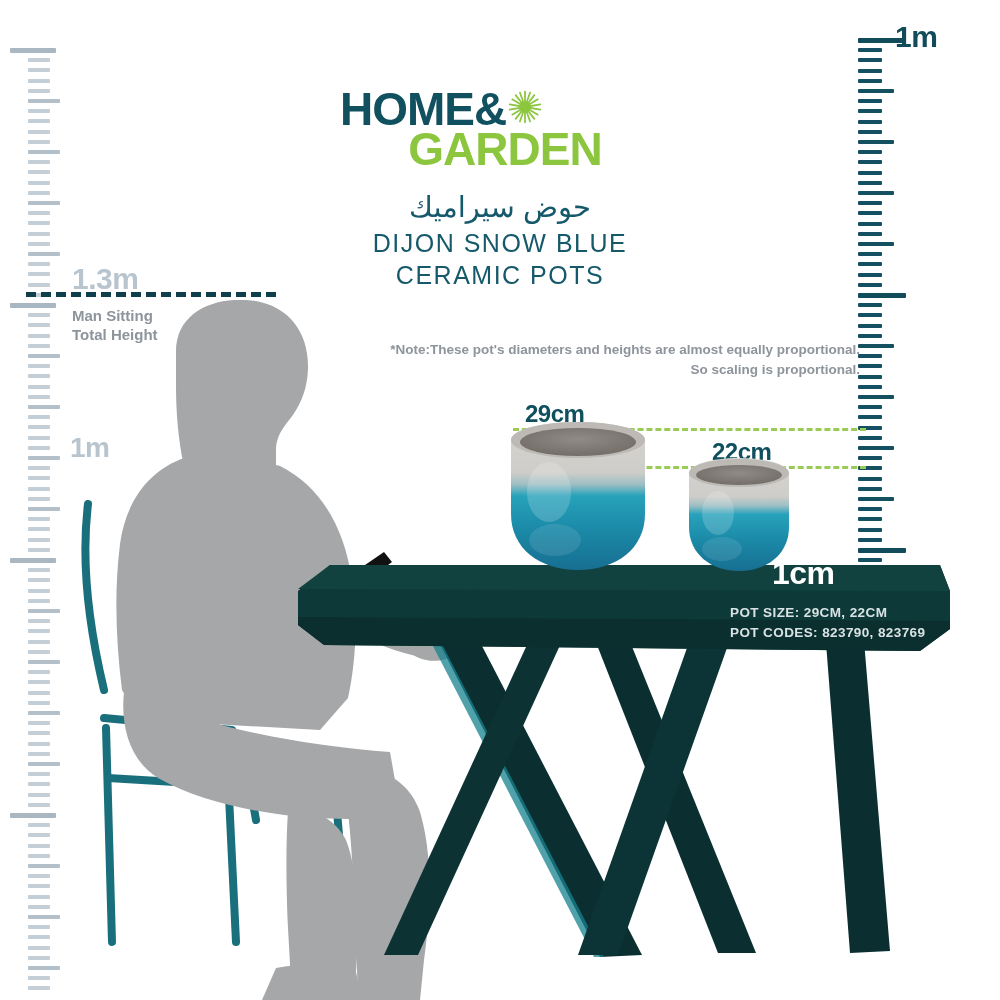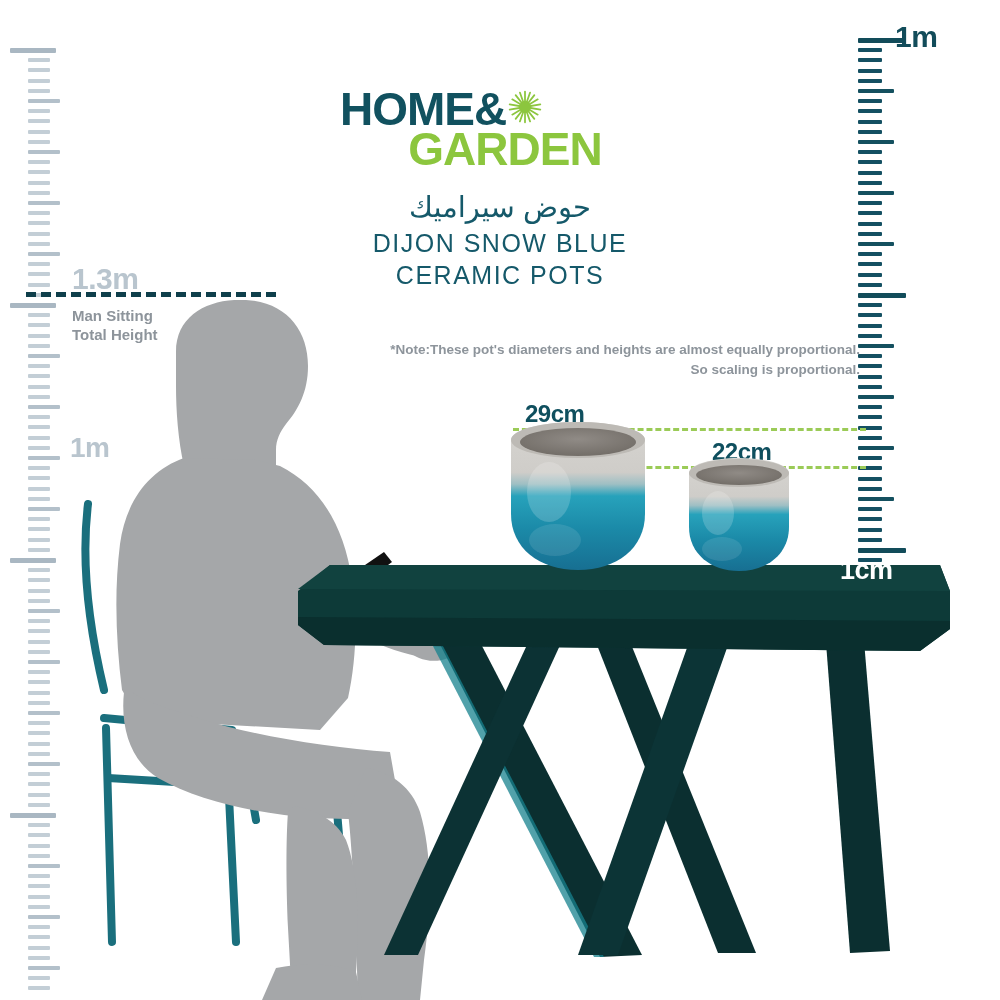--- a/index.html
+++ b/index.html
@@ -53,22 +53,22 @@
   #label-left-1m {
     left: 70px; top: 432px;
     font-size: 28px; color: #b9c5ce;
   }
   #label-right-1m {
     left: 895px; top: 20px;
     font-size: 30px; color: #124c5a;
   }
   #label-1cm {
     position: absolute;
-    left: 840px; top: 555px;
-    font-size: 27px; font-weight: bold;
+    left: 772px; top: 555px;
+    font-size: 32px; font-weight: bold;
     color: #ffffff; letter-spacing: -0.5px;
     z-index: 42;
   }
 
   
   #line-13m {
     position: absolute;
     left: 26px; top: 292px;
     width: 250px; height: 0;
     border-top: 5px dashed #0f3f4b;
@@ -510,20 +510,24 @@
 
     <path d="M 8 36 L 40 10 L 650 10 L 660 36 L 660 74 L 630 96 L 34 90 L 8 70 Z" fill="#0d3a38"></path>
 
     <path d="M 40 10 L 650 10 L 660 36 L 8 34 Z" fill="#11423f"></path>
 
     <path d="M 8 62 L 660 66 L 660 74 L 630 96 L 34 90 L 8 70 Z" fill="#0a2f2e"></path>
   </svg>
 
   <div id="label-1cm">1cm</div>
 
+  <div id="pot-info">
+    <div>POT SIZE: 29CM, 22CM</div>
+    <div>POT CODES: 823790, 823769</div>
+  </div>
 
   <div class="guide-line" id="guide-29"></div>
   <div class="guide-line" id="guide-22"></div>
   <div class="dim-label" id="dim-29">29cm</div>
   <div class="dim-label" id="dim-22">22cm</div>
 
   <svg class="pot" id="pot-large" width="146" height="158" viewBox="0 0 146 158">
     <defs>
       <linearGradient id="lgBody" x1="0" y1="0" x2="0" y2="1">
         <stop offset="0%" stop-color="#d6d4d0"></stop>

